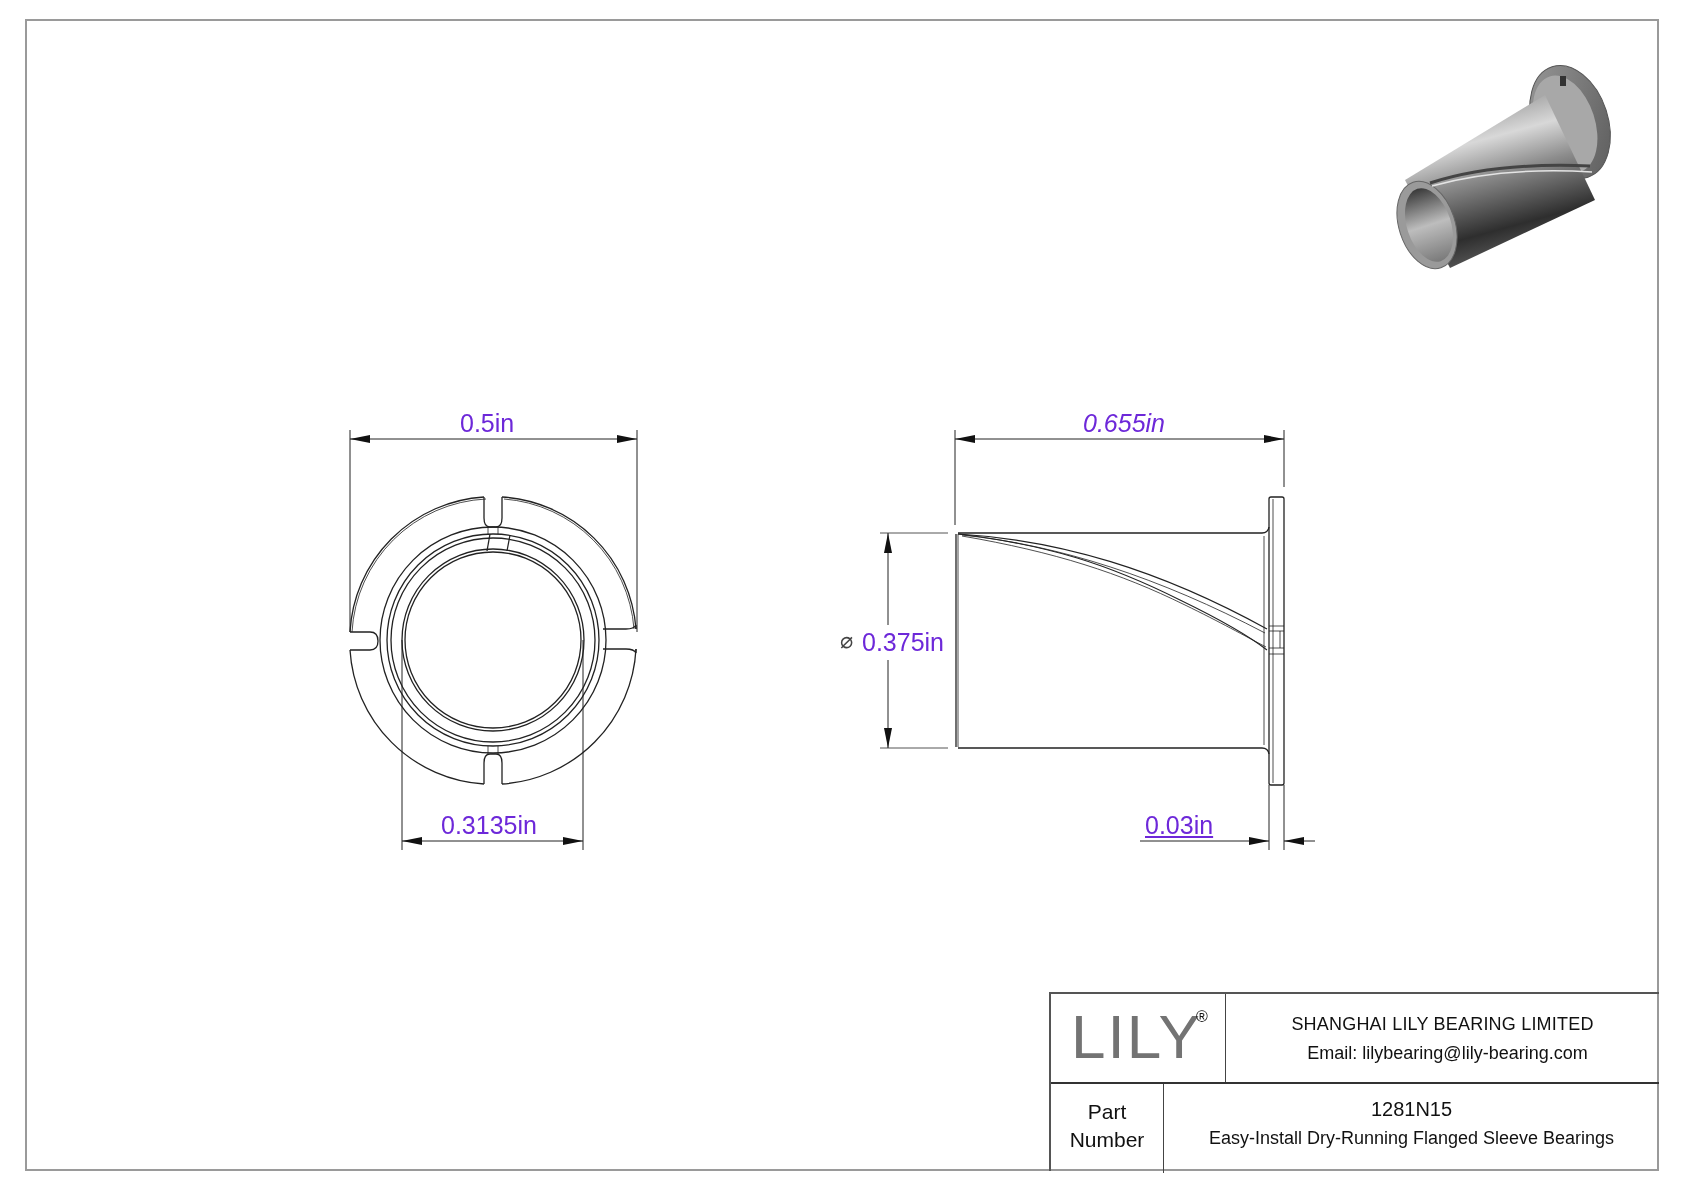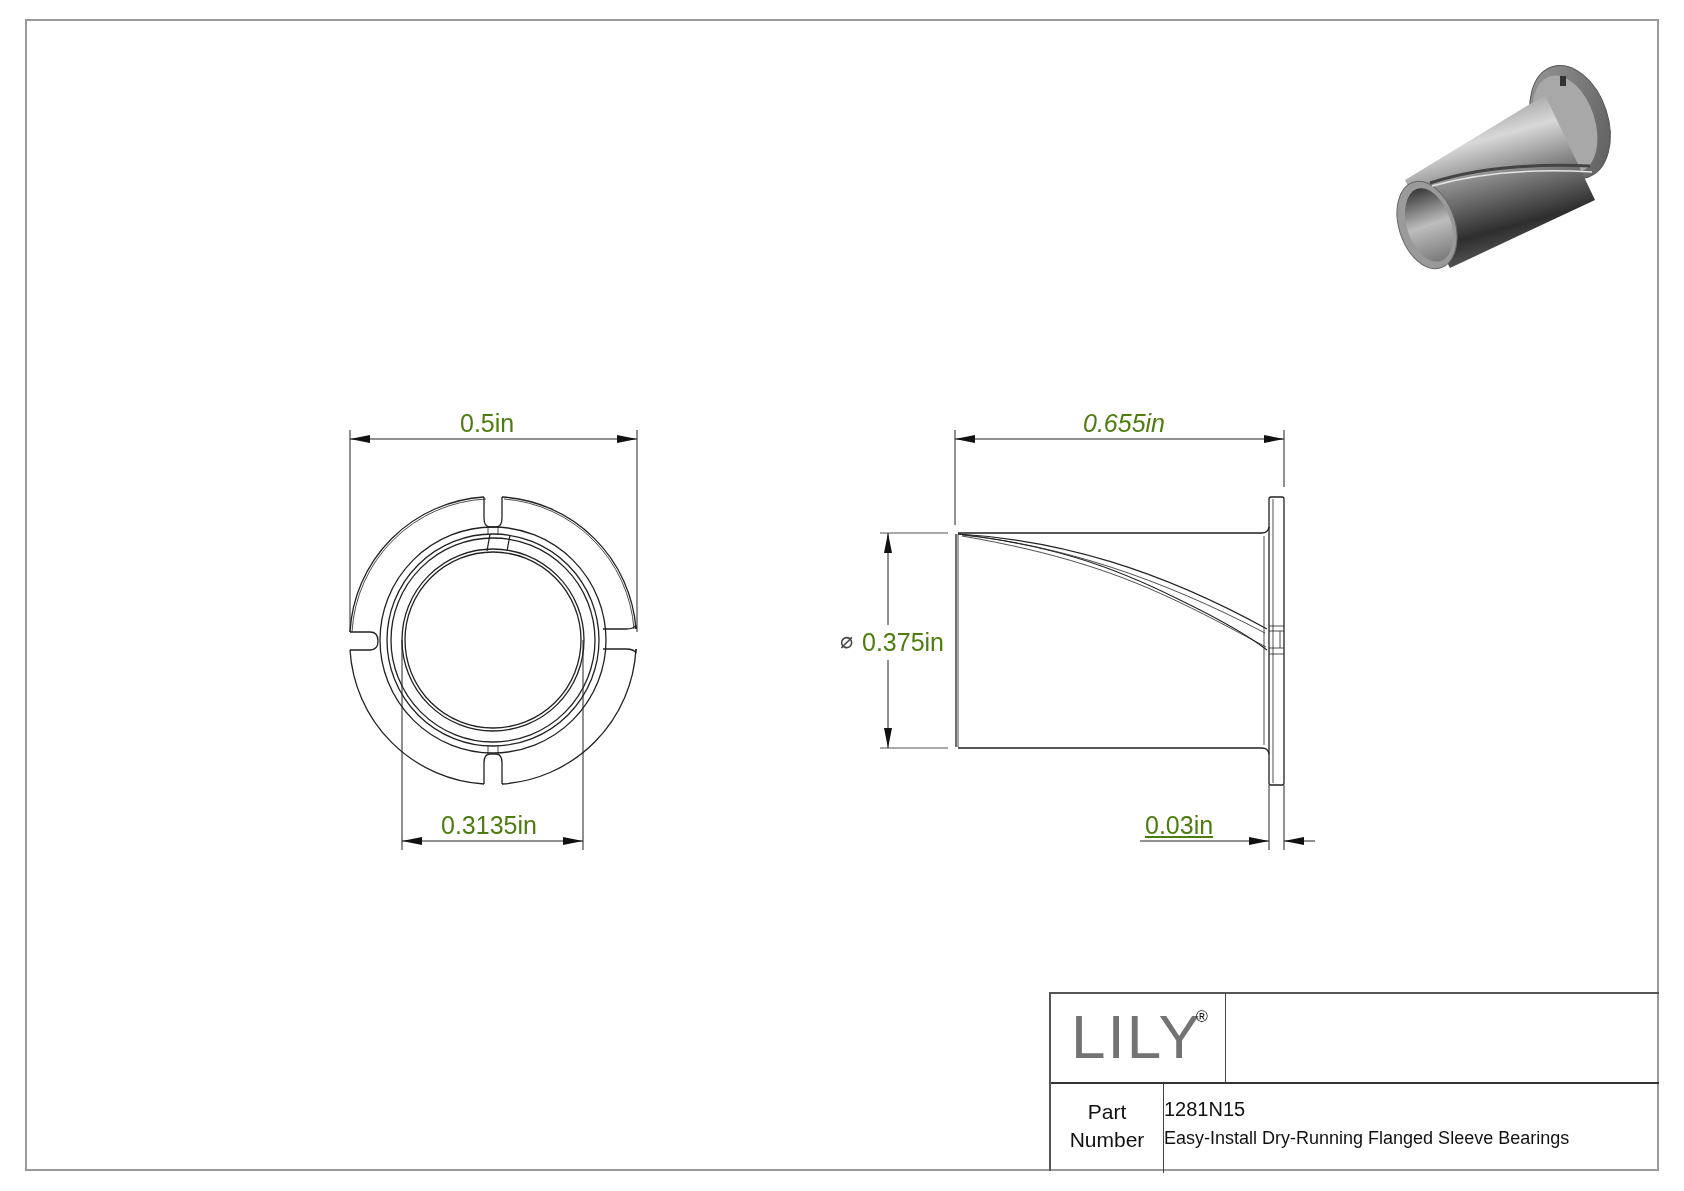--- a/index.html
+++ b/index.html
@@ -1,35 +1,35 @@
 <!DOCTYPE html>
 <html><head>
 <meta charset="utf-8">
 <style>
   html, body { margin: 0; padding: 0; background: #ffffff; }
   body { width: 1684px; height: 1191px; position: relative; overflow: hidden;
          font-family: "Liberation Sans", "DejaVu Sans", sans-serif; color: #111; }
   .page-border { position: absolute; left: 25px; top: 19px; width: 1634px; height: 1152px;
                  border: 2px solid #9a9a9a; box-sizing: border-box; }
   svg.drawing { position: absolute; left: 0; top: 0; }
-  .dim-text { position: absolute; font-size: 25px; color: #4d7c0f; white-space: nowrap; line-height: 1; }
+  .dim-text { position: absolute; font-size: 25px; color: #6d28d9; white-space: nowrap; line-height: 1; }
   .title-block { position: absolute; left: 1049px; top: 992px; width: 610px; height: 179px;
                  border-top: 2px solid #555; border-left: 2px solid #555; box-sizing: border-box; }
   .tb-row-top { position: absolute; left: 0; top: 0; width: 100%; height: 90px; border-bottom: 2px solid #333; box-sizing: border-box; }
   .tb-logo { position: absolute; left: 0; top: 0; width: 175px; height: 88px; border-right: 1.5px solid #444; box-sizing: border-box; }
   .tb-logo-text { position: absolute; left: 20px; top: 12px; font-size: 62px; letter-spacing: 2px; color: #737373; line-height: 1; }
   .tb-logo-reg { position: absolute; left: 145px; top: 14px; font-size: 16px; color: #111; }
   .tb-company { position: absolute; left: 175px; top: 0; right: 0; height: 88px; text-align: center; }
   .tb-company-name { position: absolute; top: 20px; left: 0; right: 0; font-size: 18px; letter-spacing: 0.2px; }
   .tb-company-email { position: absolute; top: 49px; left: 10px; right: 0; font-size: 18px; }
   .tb-row-bottom { position: absolute; left: 0; top: 90px; width: 100%; height: 89px; }
   .tb-part-label { position: absolute; left: 0; top: 0; width: 113px; height: 89px; border-right: 1.5px solid #444; box-sizing: border-box; text-align: center; }
   .tb-part-label span { display: block; font-size: 21px; line-height: 28px; }
   .tb-part-label .l1 { margin-top: 14px; }
-  .tb-part-info { position: absolute; left: 113px; top: 0; right: 0; height: 89px; }
+  .tb-part-info { position: absolute; left: 113px; top: 0; right: 0; height: 89px; text-align: center; }
   .tb-part-number { position: absolute; top: 14px; left: 0; right: 0; font-size: 20px; }
   .tb-part-desc { position: absolute; top: 44px; left: 0; right: 0; font-size: 18px; }
 </style>
 </head>
 <body>
 
 <div class="page-border"></div>
 
 <svg class="drawing" width="1684" height="1191" viewBox="0 0 1684 1191">
   <defs>
@@ -149,20 +149,24 @@
 <div class="dim-text" style="left:840px; top:630px; font-size:22px; color:#444;">⌀</div>
 <div class="dim-text" style="left:862px; top:630px;">0.375in</div>
 <div class="dim-text" style="left:1145px; top:813px;text-decoration:underline;">0.03in</div>
 
 <div class="title-block">
   <div class="tb-row-top">
     <div class="tb-logo">
       <span class="tb-logo-text">LILY</span>
       <span class="tb-logo-reg">®</span>
     </div>
+    <div class="tb-company">
+      <div class="tb-company-name">SHANGHAI LILY BEARING LIMITED</div>
+      <div class="tb-company-email">Email: lilybearing@lily-bearing.com</div>
+    </div>
   </div>
   <div class="tb-row-bottom">
     <div class="tb-part-label">
       <span class="l1">Part</span>
       <span>Number</span>
     </div>
     <div class="tb-part-info">
       <div class="tb-part-number">1281N15</div>
       <div class="tb-part-desc">Easy-Install Dry-Running Flanged Sleeve Bearings</div>
     </div>

